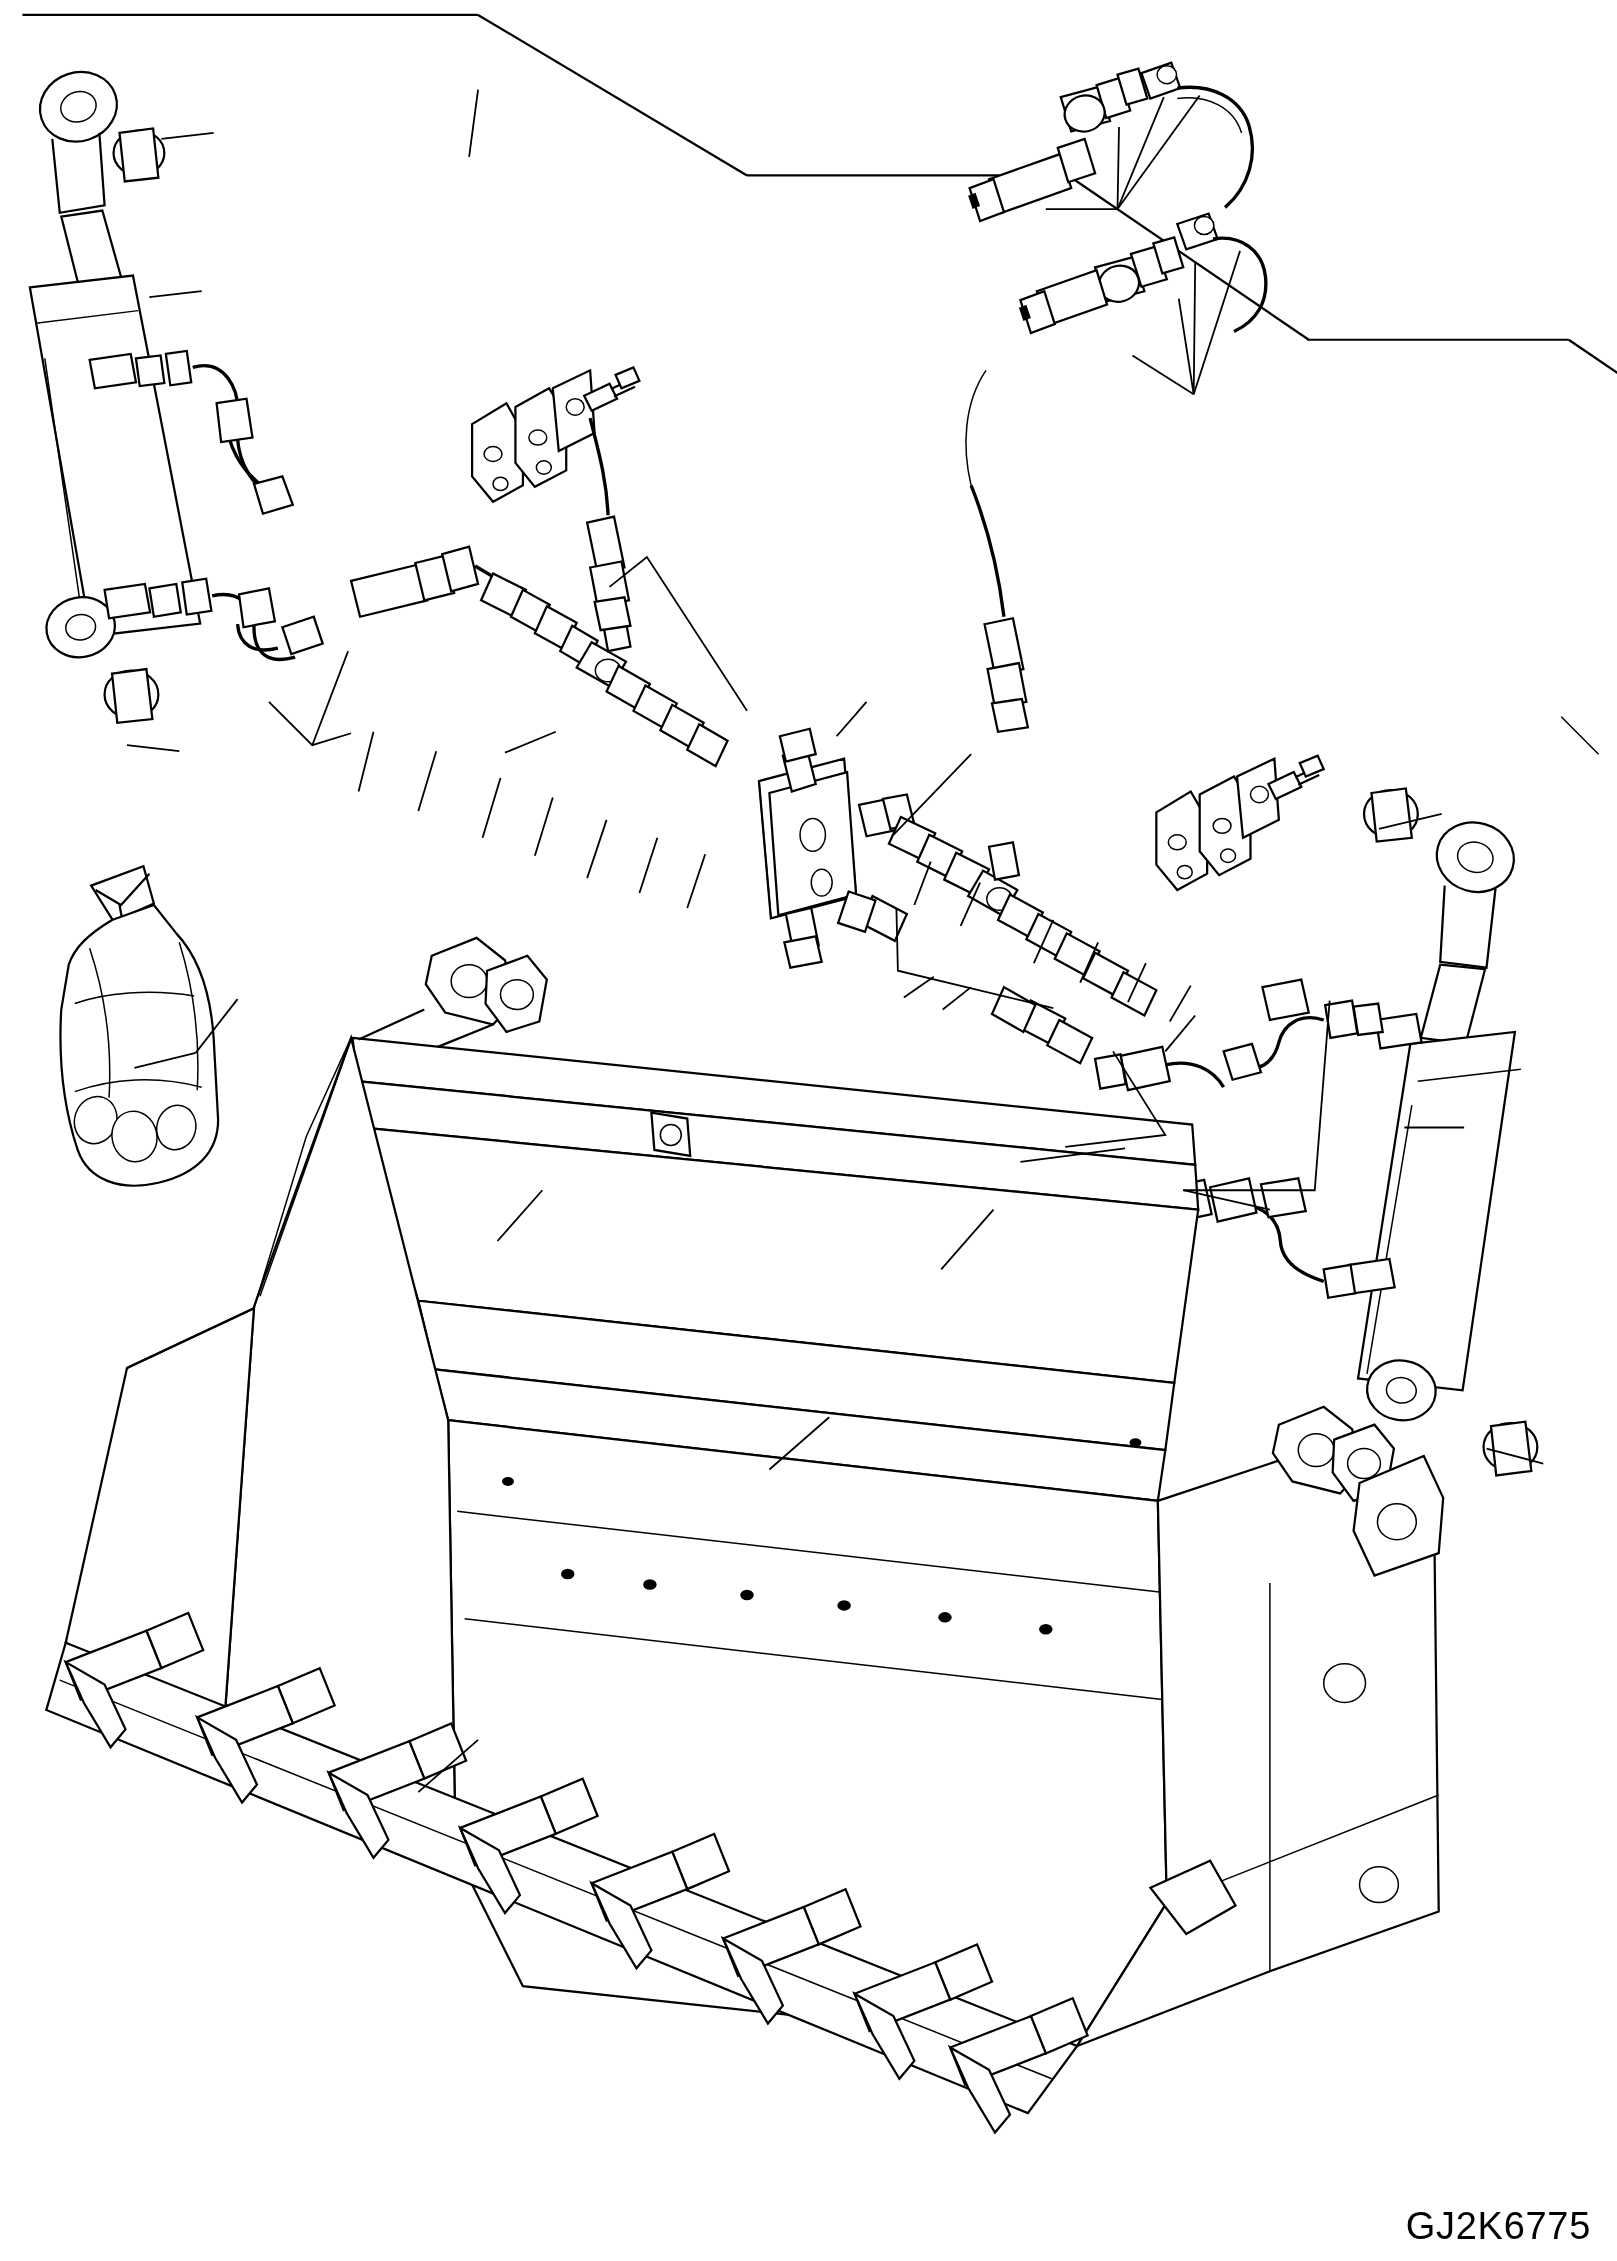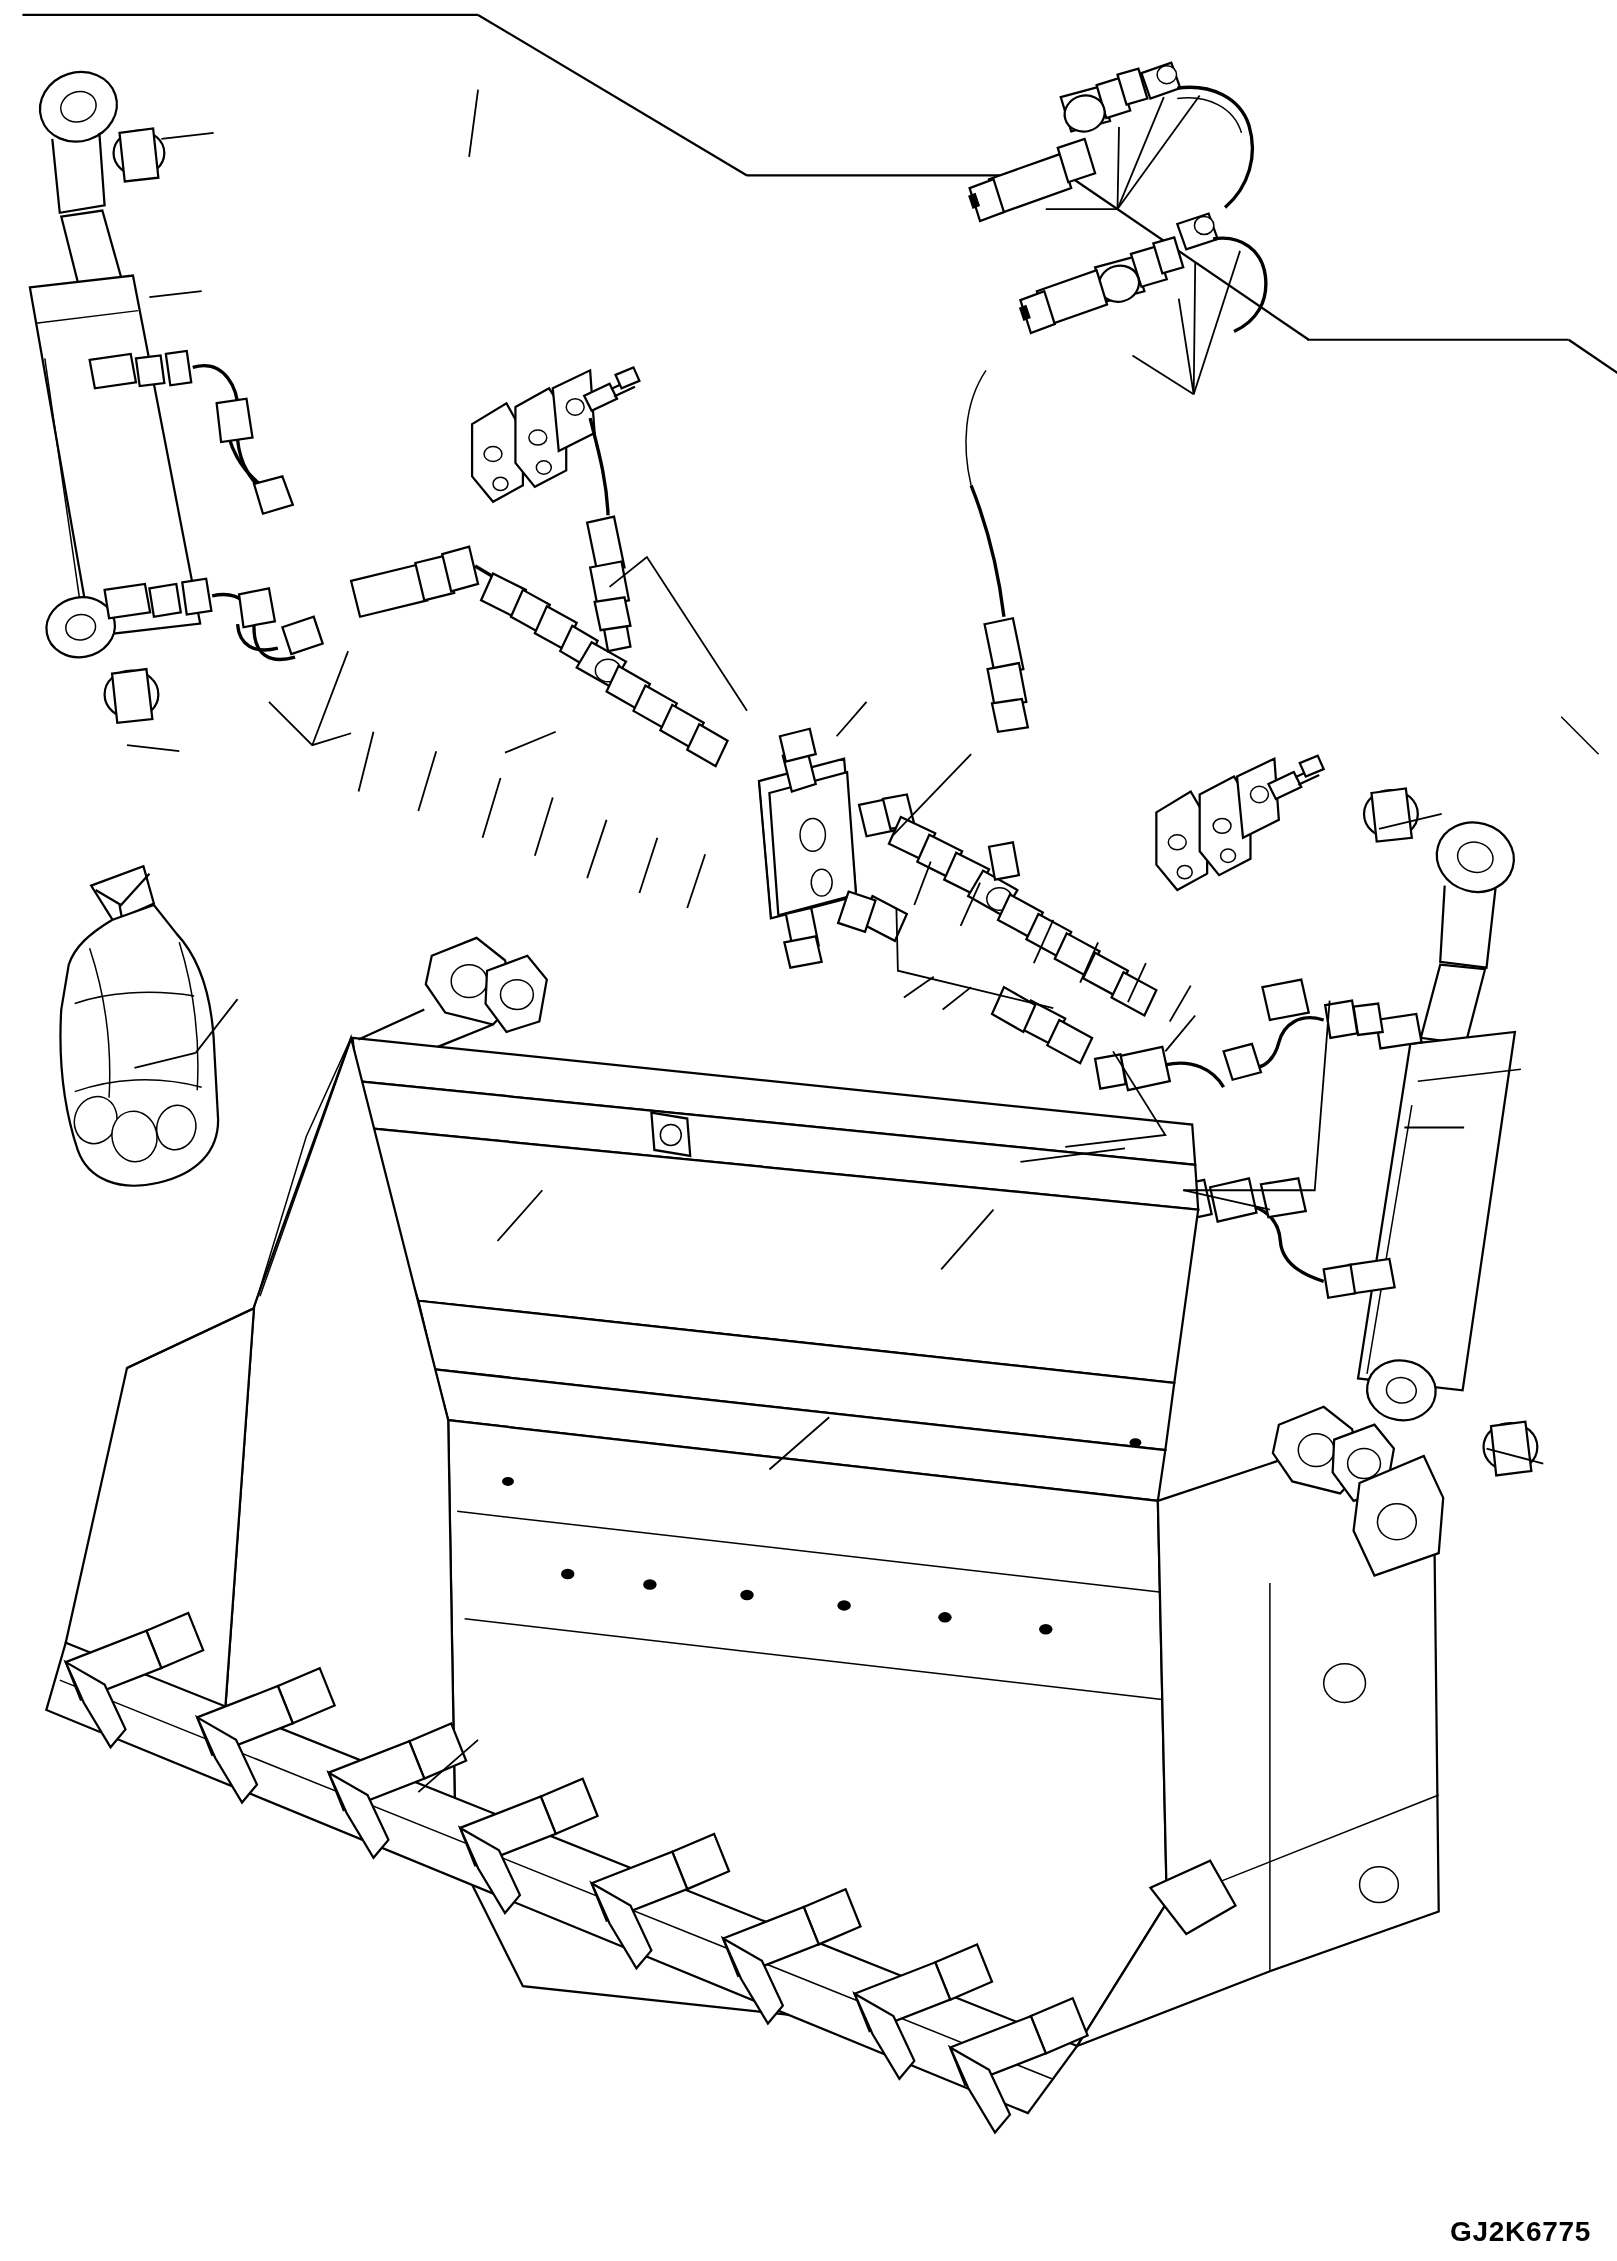--- a/index.html
+++ b/index.html
@@ -22,22 +22,22 @@
     position: absolute;
     left: 0;
     top: 0;
     width: 1618px;
     height: 2261px;
   }
   #drawing-number {
     position: absolute;
     right: 27px;
     bottom: 13.4px;
-    font-size: 28px;
-    font-weight: bold;
+    font-size: 38px;
+    font-weight: normal;
     letter-spacing: 0.7px;
     font-family: "Liberation Sans", sans-serif;
     white-space: nowrap;
   }
   .ln { fill: none; stroke: #000000; stroke-width: 3; }
   .ln-thin { fill: none; stroke: #000000; stroke-width: 2; }
   .ln-thick { fill: none; stroke: #000000; stroke-width: 4.5; }
   .fillw { fill: #ffffff; stroke: #000000; stroke-width: 3; }
   .fillw-thin { fill: #ffffff; stroke: #000000; stroke-width: 2; }
   .leader { fill: none; stroke: #000000; stroke-width: 2.4; }

